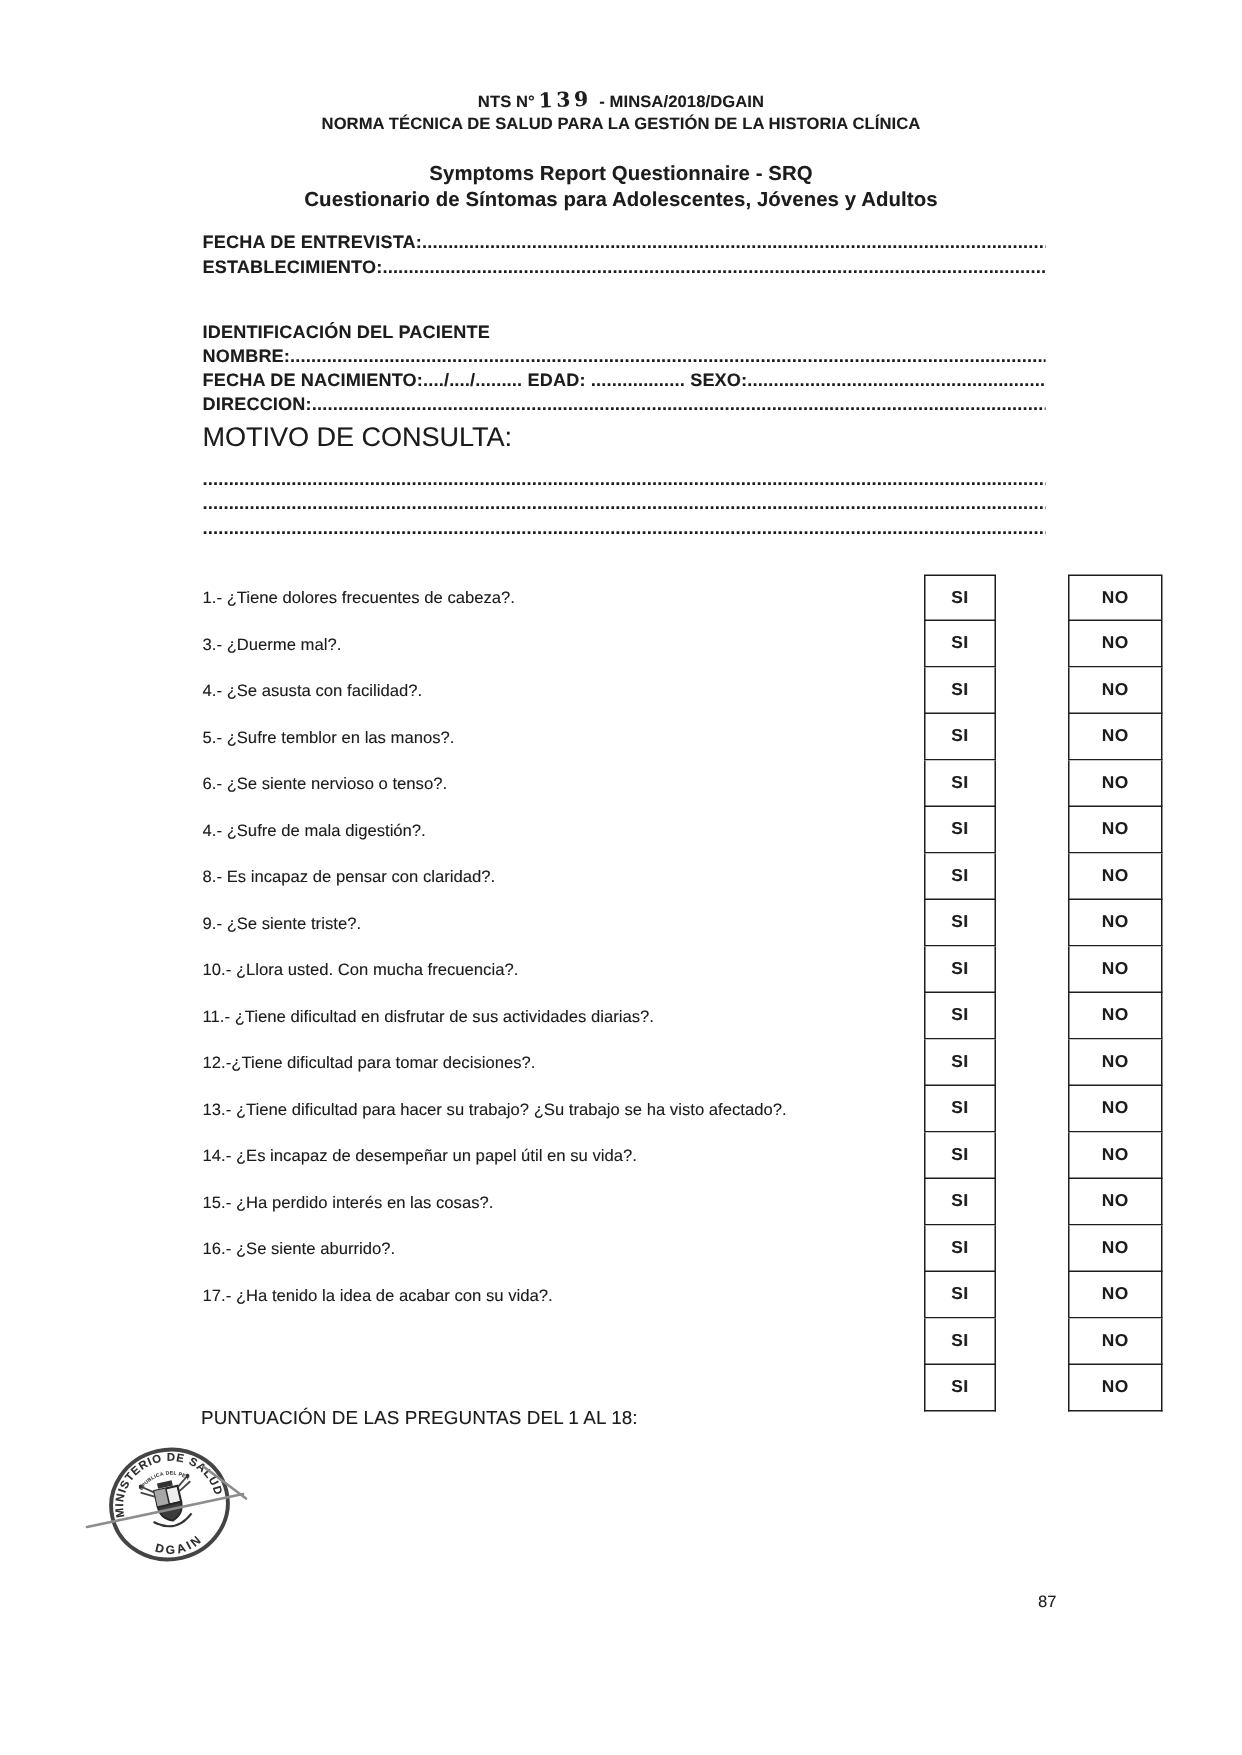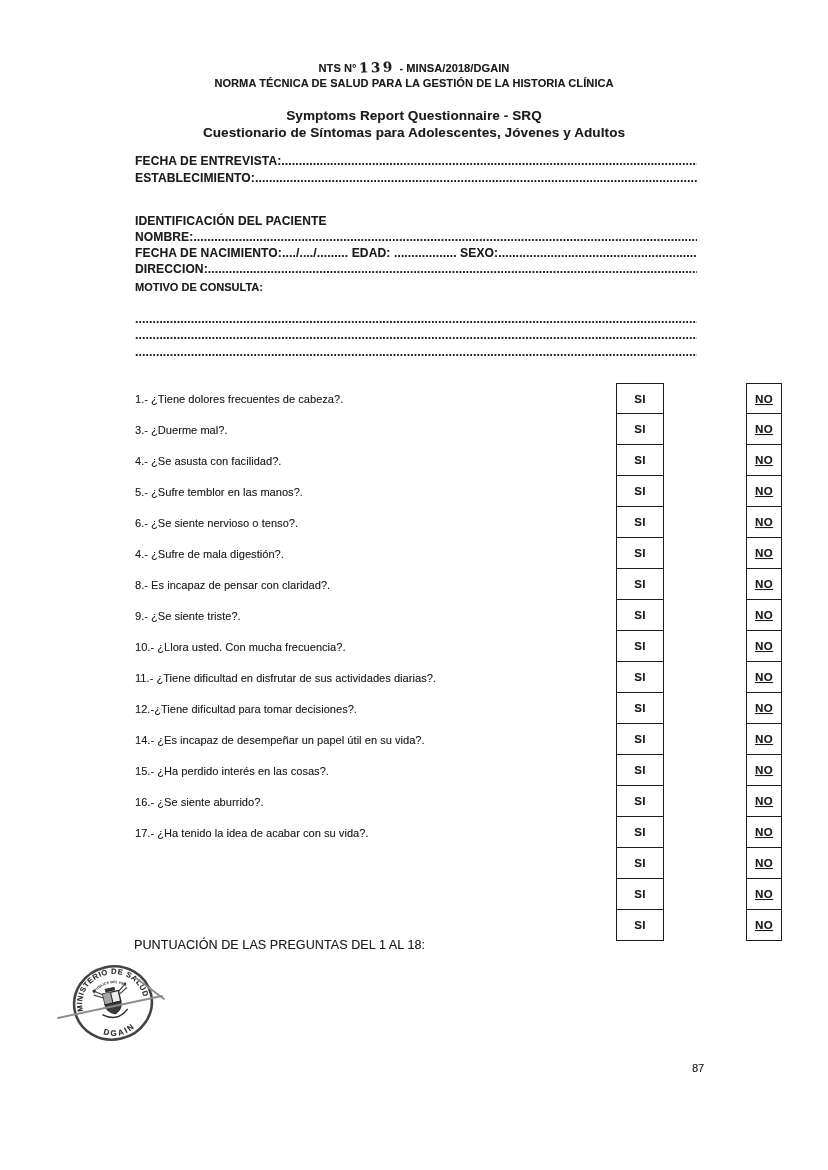--- a/index.html
+++ b/index.html
@@ -14,31 +14,31 @@
   .hand{font-family:"DejaVu Serif",serif;font-size:13.5px;font-weight:600;
     letter-spacing:2.5px;display:inline-block;transform:rotate(-2deg);padding:0 2px;}
   
   .title{position:absolute;top:107px;left:0;width:100%;text-align:center;
     font-weight:bold;font-size:13.5px;line-height:17px;letter-spacing:0.1px;}
   
   .fields{position:absolute;left:135px;width:562px;font-size:12px;letter-spacing:0.15px;}
   .fields-a{top:153px;line-height:17px;}
   .fields-b{top:213px;line-height:16px;}
   .fline{white-space:nowrap;overflow:hidden;font-weight:bold;}
-  .motivo-head{position:absolute;left:135px;top:281px;font-weight:bold;font-size:11px;}
+  .motivo-head{position:absolute;left:135px;top:281px;font-weight:normal;font-size:18px;}
   .motivo-lines{position:absolute;left:135px;top:311px;width:562px;
     font-size:12px;line-height:16.3px;letter-spacing:0.15px;}
   
   .questions{position:absolute;left:135px;top:383px;width:631px;height:558px;}
   .q-texts{position:absolute;left:0;top:0;width:481px;}
   .q-row{height:31px;display:flex;align-items:center;font-size:11px;
     white-space:nowrap;overflow:hidden;letter-spacing:0.05px;}
   .col{position:absolute;top:0;display:flex;flex-direction:column;border-radius:12px;}
   .col-si{left:481px;width:48px;}
-  .col-no{left:611px;width:36px;text-decoration:underline;}
+  .col-no{left:577px;width:63px;}
   .cell{height:31px;box-sizing:border-box;border:1.5px solid #1d1d1d;border-top:none;
     display:flex;align-items:center;justify-content:center;
     font-weight:bold;font-size:11.5px;letter-spacing:0.4px;background:#fff;}
   .cell:first-child{border-top:1.5px solid #1d1d1d;}
   
   .score{position:absolute;left:134px;top:938px;font-weight:normal;font-size:12.5px;letter-spacing:0.1px;}
   .stamp-svg{position:absolute;left:50px;top:946px;}
   .pagenum{position:absolute;left:692px;top:1062px;font-weight:normal;font-size:11px;}
 </style>
 </head>
@@ -81,20 +81,21 @@
       <div class="q-row">3.- ¿Duerme mal?.</div>
       <div class="q-row">4.- ¿Se asusta con facilidad?.</div>
       <div class="q-row">5.- ¿Sufre temblor en las manos?.</div>
       <div class="q-row">6.- ¿Se siente nervioso o tenso?.</div>
       <div class="q-row">4.- ¿Sufre de mala digestión?.</div>
       <div class="q-row">8.- Es incapaz de pensar con claridad?.</div>
       <div class="q-row">9.- ¿Se siente triste?.</div>
       <div class="q-row">10.- ¿Llora usted. Con mucha  frecuencia?.</div>
       <div class="q-row">11.- ¿Tiene dificultad en disfrutar de sus actividades diarias?.</div>
       <div class="q-row">12.-¿Tiene dificultad para tomar decisiones?.</div>
+      <div class="q-row">13.- ¿Tiene dificultad para hacer su trabajo? ¿Su trabajo se ha visto afectado?.</div>
       <div class="q-row">14.- ¿Es incapaz de desempeñar un papel útil en su vida?.</div>
       <div class="q-row">15.- ¿Ha perdido interés en las cosas?.</div>
       <div class="q-row">16.- ¿Se siente aburrido?.</div>
       <div class="q-row">17.- ¿Ha tenido la idea de acabar con su vida?.</div>
     </div>
     <div class="col col-si">
       <div class="cell">SI</div>
       <div class="cell">SI</div>
       <div class="cell">SI</div>
       <div class="cell">SI</div>

